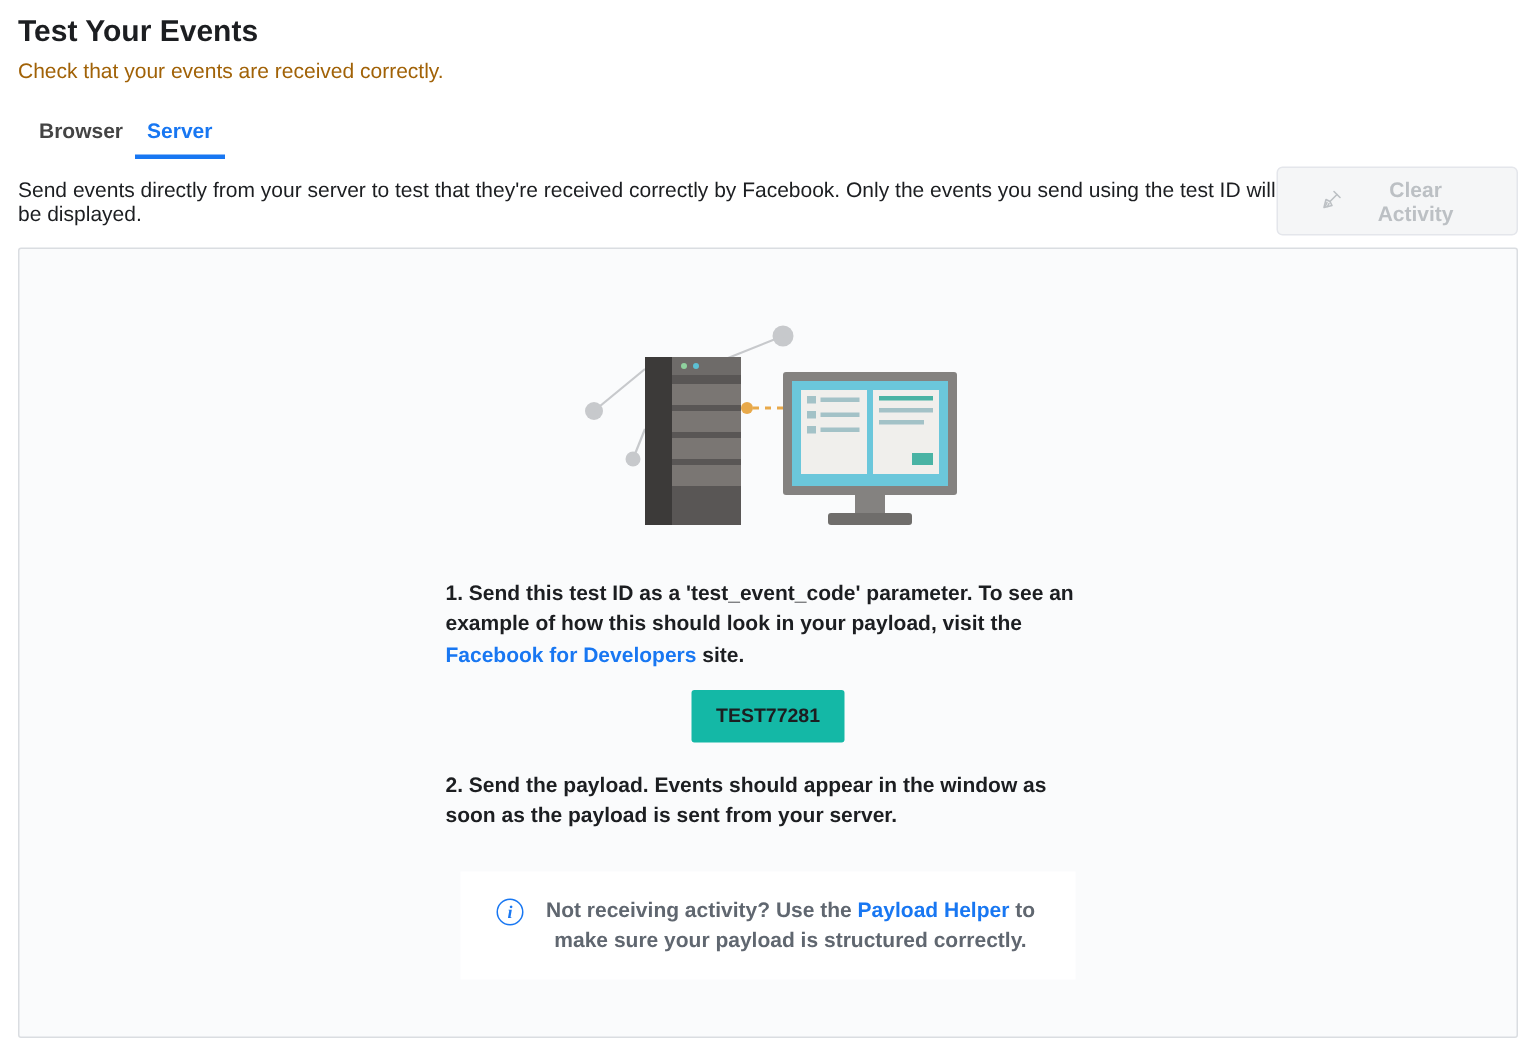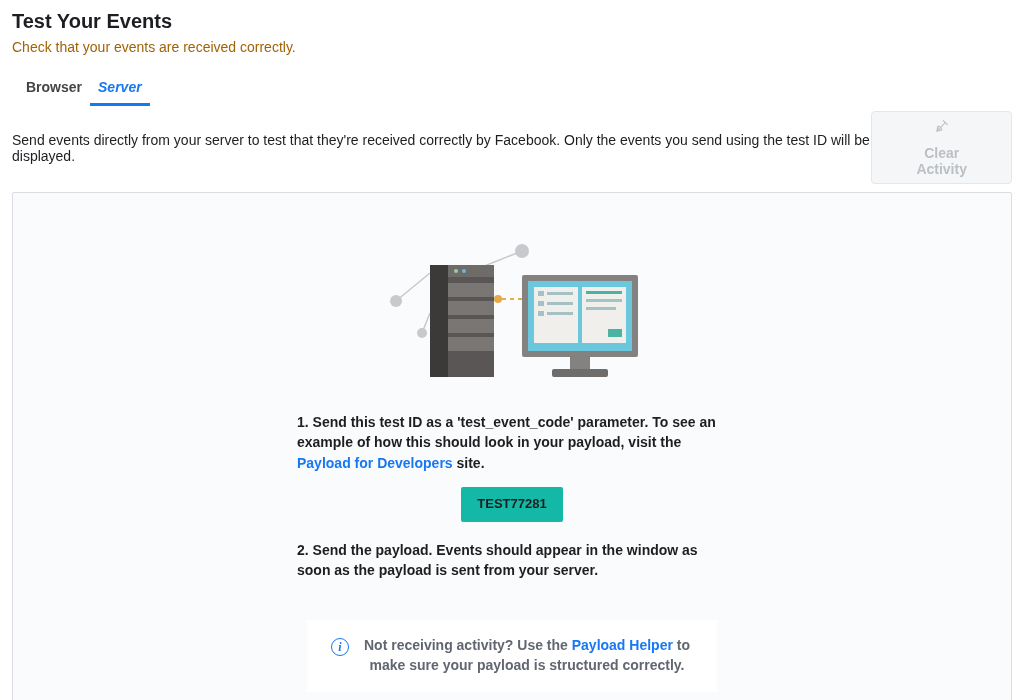--- a/index.html
+++ b/index.html
@@ -31,21 +31,20 @@
   .tab {
     font-size: 14px;
     font-weight: 600;
     color: #444;
     padding: 6px 2px 10px 2px;
     cursor: pointer;
     position: relative;
   }
   .tab.active {
     color: #1877f2;
-    font-style: italic;
   }
   .tab.active::after {
     content: "";
     position: absolute;
     left: -6px;
     right: -6px;
     bottom: -1px;
     height: 3px;
     background: #1877f2;
   }
@@ -64,21 +63,20 @@
     align-items: center;
     gap: 8px;
     background: #f5f6f7;
     border: 1px solid #e4e6eb;
     color: #bcc0c4;
     font-size: 14px;
     font-weight: 600;
     padding: 6px 28px;
     border-radius: 4px;
     cursor: default;
-    flex-direction: column;
   }
   .clear-btn svg { width: 16px; height: 16px; stroke:#bcc0c4; fill:none; }
   .panel {
     border: 1px solid #dadde1;
     border-radius: 2px;
     background: #fafbfc;
     padding: 50px 30px 24px 30px;
     text-align: center;
   }
   .illus {
@@ -104,21 +102,21 @@
   .steps a { color:#1877f2; text-decoration:none; font-weight:600; }
   .code-chip {
     display:inline-block;
     background:#14b8a6;
     font-weight:700;
     font-size:13px;
     padding:8px 16px;
     border-radius:2px;
     margin: 14px 0 18px 0;
   }
-  .step2 { margin-bottom: 40px; }
+  .step2 { margin-bottom: 28px; }
   .info-box {
     max-width: 410px;
     margin: 0 auto 14px auto;
     background: #fff;
     padding: 16px 24px;
     text-align: center;
     display:flex;
     gap:12px;
     align-items:flex-start;
     justify-content:center;
@@ -215,21 +213,21 @@
       <rect x="226" y="86" width="14" height="8" fill="#49b3a4"></rect>
 
       <rect x="188" y="114" width="20" height="12" fill="#848280"></rect>
       <rect x="170" y="126" width="56" height="8" rx="2" fill="#6f6d6b"></rect>
     </svg>
   </div>
 
 
   <div class="steps">
     <div>
-      <span>1. Send this test ID as a 'test_event_code' parameter. To see an example of how this should look in your payload, visit the </span><a href="#">Payload for Developers</a><span> site.</span>
+      <span>1. Send this test ID as a 'test_event_code' parameter. To see an example of how this should look in your payload, visit the </span><a href="#">Facebook for Developers</a><span> site.</span>
     </div>
     <div class="center-block">
       <span class="code-chip">TEST77281</span>
     </div>
     <div class="step2">2. Send the payload. Events should appear in the window as soon as the payload is sent from your server.</div>
   </div>
 
   <div class="info-box">
     <div class="info-icon">i</div>
     <div class="txt">

